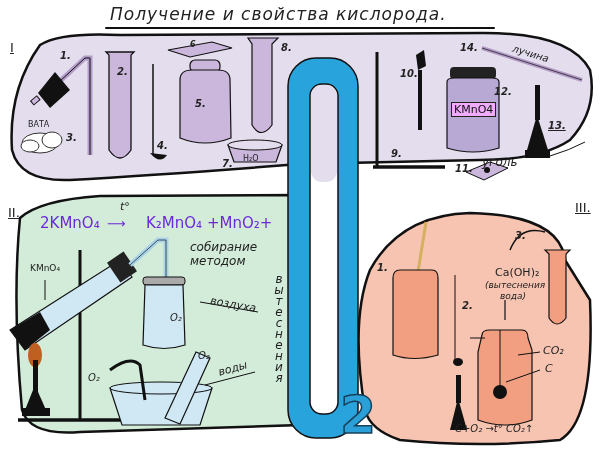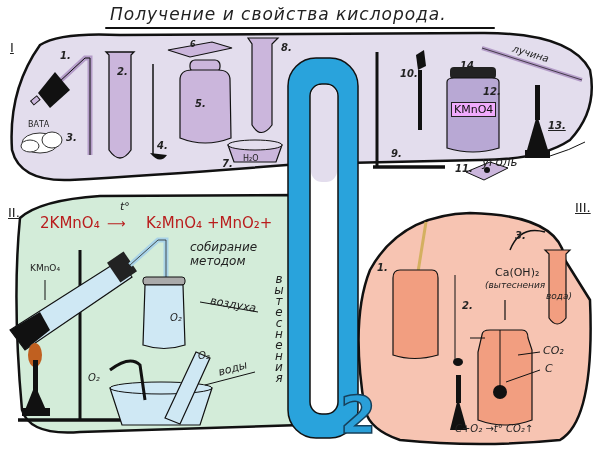--- a/index.html
+++ b/index.html
@@ -3,21 +3,21 @@
 <meta charset="utf-8">
 <style>
   html,body{margin:0;padding:0;}
   body{width:600px;height:450px;background:#ffffff;position:relative;overflow:hidden;font-family:"DejaVu Sans",sans-serif;color:#1a1a1a;}
   .title{position:absolute;left:110px;top:4px;font-size:17px;font-style:italic;letter-spacing:1px;color:#222;}
   .title-line{position:absolute;left:105px;top:27px;width:390px;height:2px;background:#111;border-radius:2px;}
   svg{position:absolute;left:0;top:0;}
   .lbl{position:absolute;font-style:italic;font-size:10px;color:#222;}
   .num{position:absolute;font-style:italic;font-size:10px;color:#222;font-weight:bold;}
   .roman{position:absolute;font-size:13px;color:#222;text-decoration:underline;text-decoration-thickness:1px;}
-  .eq{position:absolute;font-size:15px;color:#b91c1c;}
+  .eq{position:absolute;font-size:15px;color:#6d28d9;}
   .kmno4-label{position:absolute;background:#f0abfc;border:1px solid #222;font-size:11px;padding:0 2px;color:#111;}
   .big2{position:absolute;font-size:52px;font-weight:bold;color:#2a9fd8;-webkit-text-stroke:1.5px #17405a;font-family:"DejaVu Sans",sans-serif;}
 </style>
 </head>
 <body>
 
 <div class="title">Получение и свойства кислорода.</div>
 <div class="title-line"></div>
 
 <svg width="600" height="450" viewBox="0 0 600 450">
@@ -167,24 +167,24 @@
 <div class="num" style="left:157px;top:140px;">4.</div>
 <div class="num" style="left:195px;top:98px;">5.</div>
 <div class="num" style="left:190px;top:40px;font-size:8px;">6</div>
 <div class="num" style="left:222px;top:158px;">7.</div>
 <div class="lbl" style="left:243px;top:154px;font-size:8px;font-style:normal;">H₂O</div>
 <div class="num" style="left:281px;top:42px;">8.</div>
 <div class="num" style="left:391px;top:148px;">9.</div>
 <div class="num" style="left:400px;top:68px;">10.</div>
 <div class="num" style="left:455px;top:163px;">11.</div>
 <div class="lbl" style="left:482px;top:155px;font-size:12px;">уголь</div>
-<div class="num" style="left:483px;top:86px;">12.</div>
+<div class="num" style="left:494px;top:86px;">12.</div>
 <div class="kmno4-label" style="left:451px;top:102px;">KMnO4</div>
 <div class="num" style="left:548px;top:120px;text-decoration:underline;">13.</div>
-<div class="num" style="left:460px;top:60px;">14.</div>
+<div class="num" style="left:460px;top:42px;">14.</div>
 <div class="lbl" style="left:512px;top:48px;transform:rotate(17deg);">лучина</div>
 
 <div class="roman" style="left:8px;top:205px;">II.</div>
 <div class="eq" style="left:40px;top:214px;">2KMnO₄</div>
 <div class="lbl" style="left:120px;top:200px;font-size:11px;">t°</div>
 <div class="eq" style="left:107px;top:216px;font-size:13px;">⟶</div>
 <div class="eq" style="left:146px;top:214px;">K₂MnO₄ +MnO₂+</div>
 <div class="lbl" style="left:190px;top:240px;font-size:12px;">собирание</div>
 <div class="lbl" style="left:190px;top:254px;font-size:12px;">методом</div>
 <div class="lbl" style="left:30px;top:263px;font-style:normal;font-size:9px;">KMnO₄</div>
@@ -194,18 +194,18 @@
 <div class="lbl" style="left:170px;top:312px;">O₂</div>
 <div class="lbl" style="left:88px;top:372px;">O₂</div>
 <div class="lbl" style="left:198px;top:350px;">O₂</div>
 
 <div class="roman" style="left:575px;top:200px;">III.</div>
 <div class="num" style="left:377px;top:262px;">1.</div>
 <div class="num" style="left:462px;top:300px;">2.</div>
 <div class="num" style="left:515px;top:230px;">3.</div>
 <div class="lbl" style="left:495px;top:266px;font-style:normal;font-size:11px;">Ca(OH)₂</div>
 <div class="lbl" style="left:485px;top:280px;font-size:9px;">(вытеснения</div>
-<div class="lbl" style="left:500px;top:291px;font-size:9px;margin-left:46px;">вода)</div>
+<div class="lbl" style="left:500px;top:291px;font-size:9px;">вода)</div>
 <div class="lbl" style="left:543px;top:344px;font-size:11px;">CO₂</div>
 <div class="lbl" style="left:545px;top:362px;font-size:11px;">C</div>
 <div class="lbl" style="left:455px;top:423px;font-size:10px;">C+O₂ →t° CO₂↑</div>
 
 <div class="big2" style="left:340px;top:385px;">2</div>
 
 </body></html>

